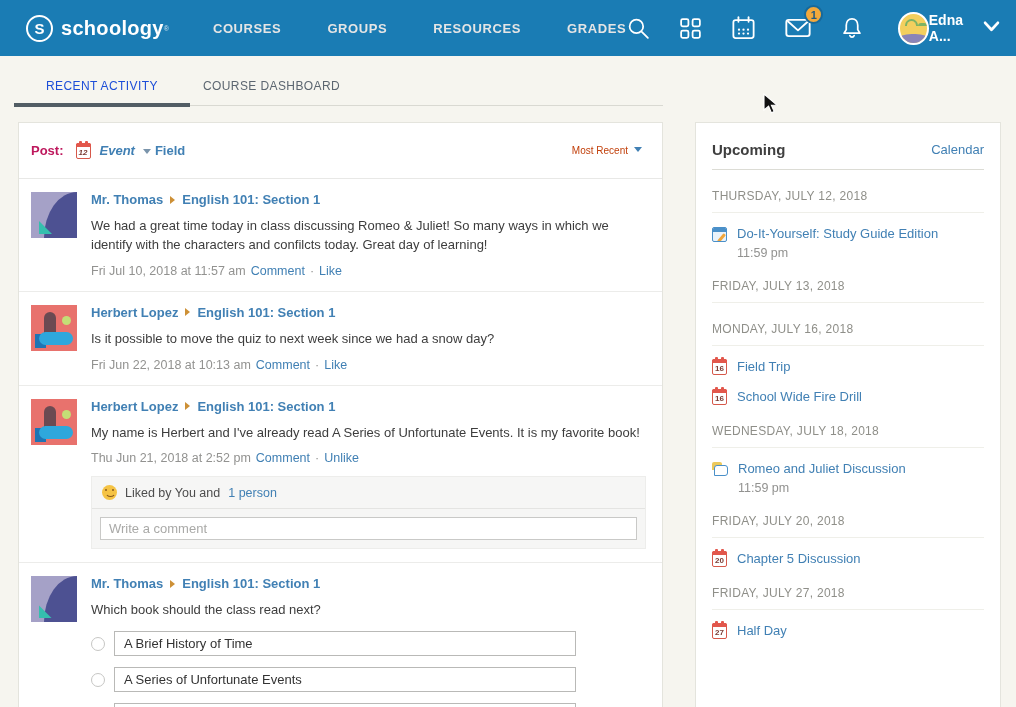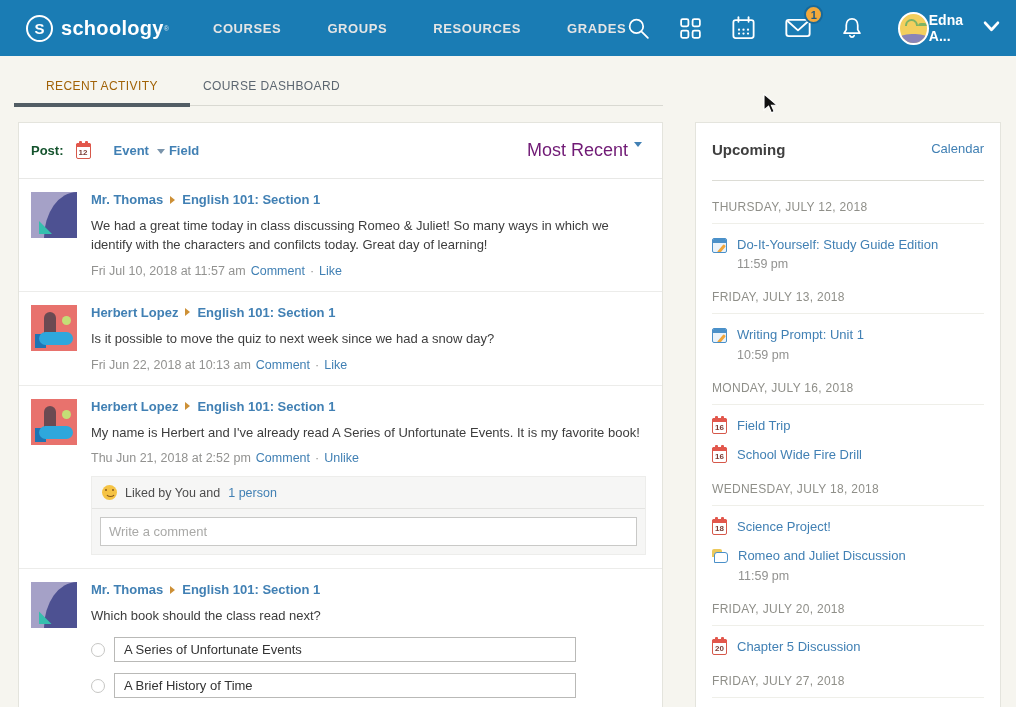--- a/index.html
+++ b/index.html
@@ -19,39 +19,39 @@
   .mail-badge { position:absolute; top:-9px; right:-11px; width:19px; height:19px; border-radius:50%; background:#f3a93c; color:#235a80; font-size:11px; font-weight:bold; text-align:center; line-height:16px; border:2px solid #16699b; }
   .user-block { display:flex; align-items:center; margin-left:6px; cursor:pointer; }
   .user-avatar { width:33px; height:33px; border-radius:50%; background:#f3cf5e; border:2px solid #fff; position:relative; overflow:hidden; }
   .user-avatar::before { content:""; position:absolute; top:5px; left:5px; width:9px; height:5px; border:2px solid #7cb364; border-bottom:none; border-radius:8px 8px 0 0; box-shadow:11px 2px 0 -2px #7cb364; }
   .user-avatar::after { content:""; position:absolute; bottom:-3px; left:-2px; right:-2px; height:12px; background:#8a84b8; border-radius:45% 45% 0 0; }
   .user-name { color:#fff; font-size:14px; font-weight:bold; }
 
   
   .tabs-wrap { position:relative; margin-left:18px; width:645px; height:50px; border-bottom:1px solid #d9d9d2; }
   .tab { position:absolute; bottom:12px; font-size:12px; letter-spacing:.4px; color:#5c6670; cursor:pointer; }
-  .tab-active { left:28px; color:#a16207; }
+  .tab-active { left:28px; color:#1d4ed8; }
   .tab-inactive { left:185px; }
   .tab-underline { position:absolute; left:-4px; bottom:-2px; width:176px; height:4px; background:#525d64; }
 
   
   .content-row { display:flex; margin:16px 15px 0 18px; gap:32px; align-items:flex-start; }
   .card { background:#fff; border:1px solid #e4e4dd; }
   .feed-card { width:645px; min-height:640px; }
   .side-card { width:306px; min-height:640px; padding:18px 16px 10px 16px; }
 
   a, .link { color:#4180b4; text-decoration:none; cursor:pointer; }
 
   
   .post-bar { display:flex; align-items:center; height:56px; padding:0 16px 0 12px; border-bottom:1px solid #e8e8e6; }
-  .post-label { font-size:13px; font-weight:bold; color:#14532d; margin-right:12px; }
-  .post-event { display:flex; align-items:center; gap:23px; font-size:13px; font-weight:bold; }
+  .post-label { font-size:13px; font-weight:bold; color:#be185d; margin-right:12px; }
+  .post-event { display:flex; align-items:center; gap:9px; font-size:13px; font-weight:bold;font-style:italic; }
   .caret { width:0; height:0; border-left:4px solid transparent; border-right:4px solid transparent; border-top:5px solid #7a94ab; display:inline-block; margin:2px 4px 0 8px; }
   .more-link { font-size:13px; font-weight:bold; }
-  .sort { margin-left:auto; display:flex; font-size:18px; color:#701a75; cursor:pointer; }
+  .sort { margin-left:auto; display:flex; font-size:10px; color:#c2410c; cursor:pointer; }
   .sort .caret { border-top-color:#4180b4; margin-left:6px; }
 
   
   .icon-cal { width:15px; height:16px; border:1px solid #d6584a; border-radius:2px; background:#fff; position:relative; flex-shrink:0; }
   .icon-cal::before { content:""; position:absolute; top:-1px; left:-1px; right:-1px; height:4px; background:#e2574c; border-radius:2px 2px 0 0; }
   .icon-cal::after { content:""; position:absolute; top:-3px; left:2px; width:3px; height:3px; border-radius:1px; background:#e2574c; box-shadow:6px 0 #e2574c; }
   .icon-cal span { position:absolute; left:0; right:0; top:4px; font-size:8px; font-weight:bold; color:#7a3b33; text-align:center; line-height:10px; }
 
   
   .feed-item { display:flex; padding:13px 16px 13px 12px; border-bottom:1px solid #ececea; }
@@ -72,30 +72,30 @@
   .item-meta .act { font-size:12.5px; }
   .sep { color:#929290; }
 
   
   .liked-wrap { margin-top:11px; background:#f6f6f5; border:1px solid #ededeb; }
   .liked-row { display:flex; align-items:center; gap:8px; padding:8px 10px; font-size:12.5px; color:#4c4c4c; border-bottom:1px solid #e4e4e2; }
   .smiley { width:15px; height:15px; border-radius:50%; background:#f5c344; position:relative; flex-shrink:0; }
   .smiley::before { content:""; position:absolute; top:4px; left:3px; width:2px; height:2px; border-radius:50%; background:#8a5a1e; box-shadow:7px 0 #8a5a1e; }
   .smiley::after { content:""; position:absolute; left:3px; top:6px; width:9px; height:5px; border:1.5px solid #8a5a1e; border-top:none; border-left-color:transparent; border-right-color:transparent; border-radius:0 0 9px 9px; }
   .comment-box { padding:8px; }
-  .comment-input { width:100%; height:29px; border:1px solid #c9c9c7; background:#fff; font-family:"Liberation Sans",sans-serif; font-size:13px; color:#333; padding:0 8px; outline:none; }
+  .comment-input { width:100%; height:23px; border:1px solid #c9c9c7; background:#fff; font-family:"Liberation Sans",sans-serif; font-size:13px; color:#333; padding:0 8px; outline:none; }
   .comment-input::placeholder { color:#a9a9a7; }
 
   
   .poll-option { display:flex; align-items:center; gap:9px; margin-top:11px; }
   .radio { width:14px; height:14px; border:1px solid #c6c6c4; border-radius:50%; background:#fff; flex-shrink:0; cursor:pointer; }
   .poll-box { width:462px; border:1px solid #b9b9b7; background:#fff; font-size:13px; color:#333; padding:4px 9px; }
 
   
-  .up-head { display:flex; justify-content:space-between; align-items:flex-start; padding-bottom:22px; border-bottom:1px solid #dcdcd5; }
+  .up-head { display:flex; justify-content:space-between; align-items:center; padding-bottom:11px; border-bottom:1px solid #dcdcd5; }
   .up-title { font-size:15px; font-weight:bold; color:#3f3f3f; }
   .up-cal-link { font-size:13px; }
   .date-header { font-size:12px; color:#8f8f89; letter-spacing:.3px; margin-top:19px; padding-bottom:9px; border-bottom:1px solid #efefe9; }
   .event-row { display:flex; gap:10px; margin-top:13px; align-items:flex-start; }
   .event-main { min-width:0; }
   .event-title { font-size:13px; line-height:1.25; display:block; }
   .event-time { font-size:12.5px; color:#929290; margin-top:4px; }
 
   .icon-assign { width:15px; height:15px; border:1px solid #4a90c9; border-radius:2px; background:#eaf3fb; position:relative; overflow:hidden; flex-shrink:0; margin-top:1px; }
   .icon-assign::before { content:""; position:absolute; top:0; left:0; right:0; height:4px; background:#4a90c9; }
@@ -288,25 +288,25 @@
         </div>
       <div class="item-body">
         <div class="item-title">
           <span class="link">Mr. Thomas</span>
           <span class="bc-arrow"></span>
           <span class="link">English 101: Section 1</span>
         </div>
         <div class="item-text">Which book should the class read next?</div>
         <div class="poll-option">
           <span class="radio"></span>
-          <span class="poll-box">A Series of Unfortunate Events</span>
+          <span class="poll-box">A Brief History of Time</span>
         </div>
         <div class="poll-option">
           <span class="radio"></span>
-          <span class="poll-box">A Brief History of Time</span>
+          <span class="poll-box">A Series of Unfortunate Events</span>
         </div>
         <div class="poll-option">
           <span class="radio"></span>
           <span class="poll-box">The Restaurant at the End of the Universe</span>
         </div>
 
       </div>
     </div>
   </div>
 
@@ -319,55 +319,40 @@
     <div class="date-header">THURSDAY, JULY 12, 2018</div>
     <div class="event-row">
       <span class="icon-assign"></span>
       <span class="event-main">
         <span class="event-title link">Do-It-Yourself: Study Guide Edition</span>
         <div class="event-time">11:59 pm</div>
       </span>
     </div>
 
     <div class="date-header">FRIDAY, JULY 13, 2018</div>
-    <div class="event-row">
-      <span class="icon-assign"></span>
-      <span class="event-main">
-        <span class="event-title link">Writing Prompt: Unit 1</span>
-        <div class="event-time">10:59 pm</div>
-      </span>
-    </div>
 
     <div class="date-header">MONDAY, JULY 16, 2018</div>
     <div class="event-row">
       <span class="icon-cal">
           <span>16</span>
         </span>
       <span class="event-main">
           <span class="event-title link">Field Trip</span>
         </span>
     </div>
     <div class="event-row">
       <span class="icon-cal">
           <span>16</span>
         </span>
       <span class="event-main">
           <span class="event-title link">School Wide Fire Drill</span>
         </span>
     </div>
 
     <div class="date-header">WEDNESDAY, JULY 18, 2018</div>
-    <div class="event-row">
-      <span class="icon-cal">
-          <span>18</span>
-        </span>
-      <span class="event-main">
-          <span class="event-title link">Science Project!</span>
-        </span>
-    </div>
     <div class="event-row">
       <span class="icon-disc"></span>
       <span class="event-main">
         <span class="event-title link">Romeo and Juliet Discussion</span>
         <div class="event-time">11:59 pm</div>
       </span>
     </div>
 
     <div class="date-header">FRIDAY, JULY 20, 2018</div>
     <div class="event-row">

